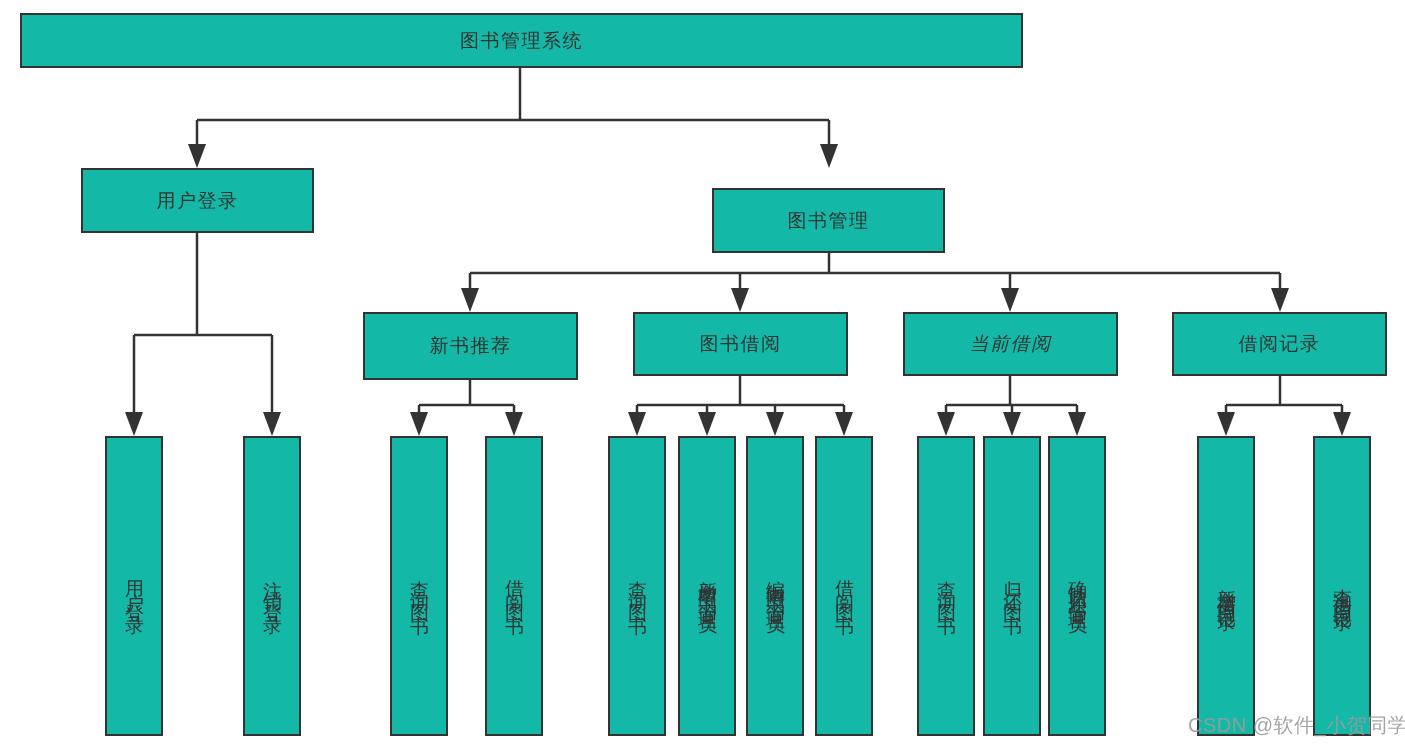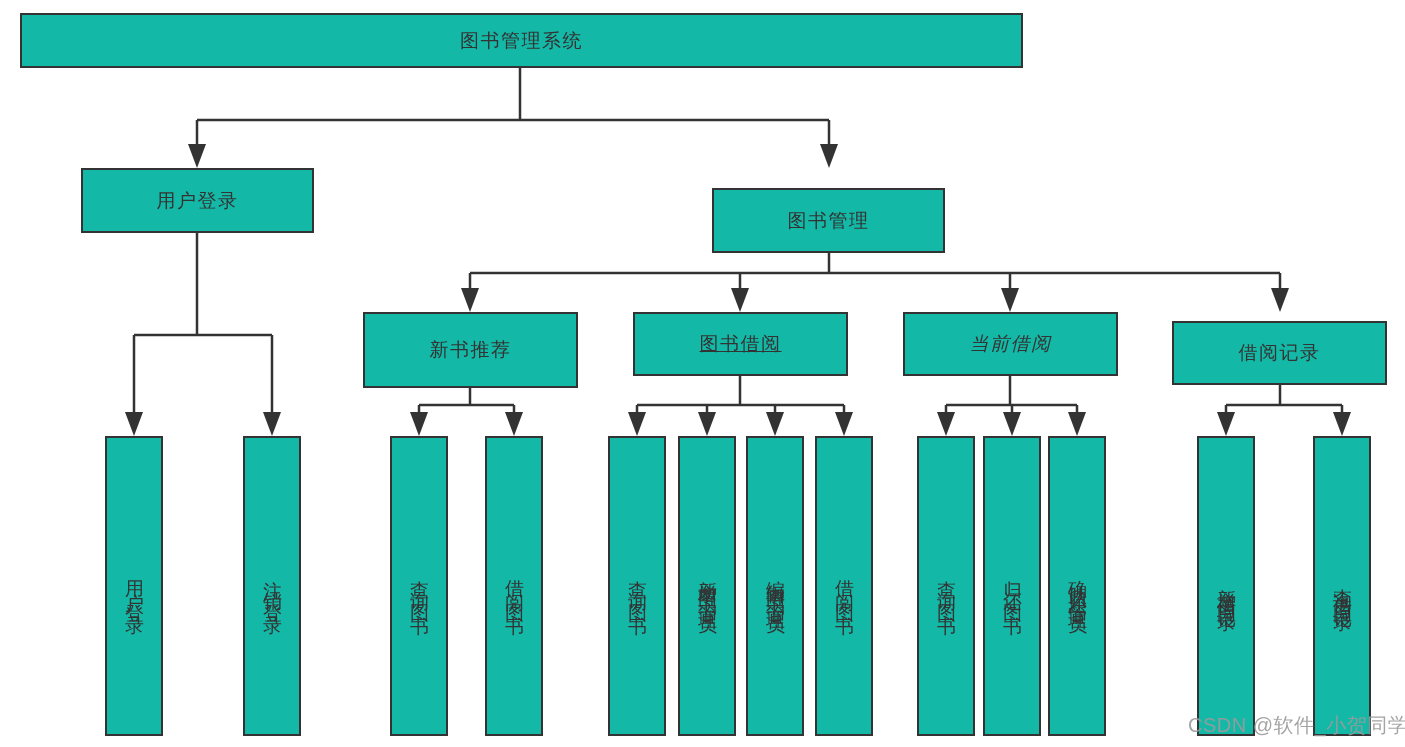--- a/index.html
+++ b/index.html
@@ -135,30 +135,30 @@
     <span class="hlabel">图书管理系统</span>
   </div>
 
   <div class="node" style="left:81px; top:168px; width:233px; height:65px;">
     <span class="hlabel">用户登录</span>
   </div>
   <div class="node" style="left:712px; top:168px; width:233px; height:65px;margin-top:20px;">
     <span class="hlabel">图书管理</span>
   </div>
 
-  <div class="node" style="left:363px; top:312px; width:215px; height:76px;">
+  <div class="node" style="left:363px; top:312px; width:215px; height:68px;">
     <span class="hlabel">新书推荐</span>
   </div>
-  <div class="node" style="left:633px; top:312px; width:215px; height:64px;text-decoration:underline;">
+  <div class="node" style="left:633px; top:312px; width:215px; height:64px;">
     <span class="hlabel">图书借阅</span>
   </div>
   <div class="node" style="left:903px; top:312px; width:215px; height:64px;font-style:italic;">
     <span class="hlabel">当前借阅</span>
   </div>
-  <div class="node" style="left:1172px; top:312px; width:215px; height:64px;margin-top:9px;">
+  <div class="node" style="left:1172px; top:312px; width:215px; height:64px;">
     <span class="hlabel">借阅记录</span>
   </div>
 
   <div class="node" style="left:105px; top:436px; width:58px; height:300px;">
     <span class="vlabel">用户登录</span>
   </div>
   <div class="node" style="left:243px; top:436px; width:58px; height:300px;">
     <span class="vlabel">注销登录</span>
   </div>
 

